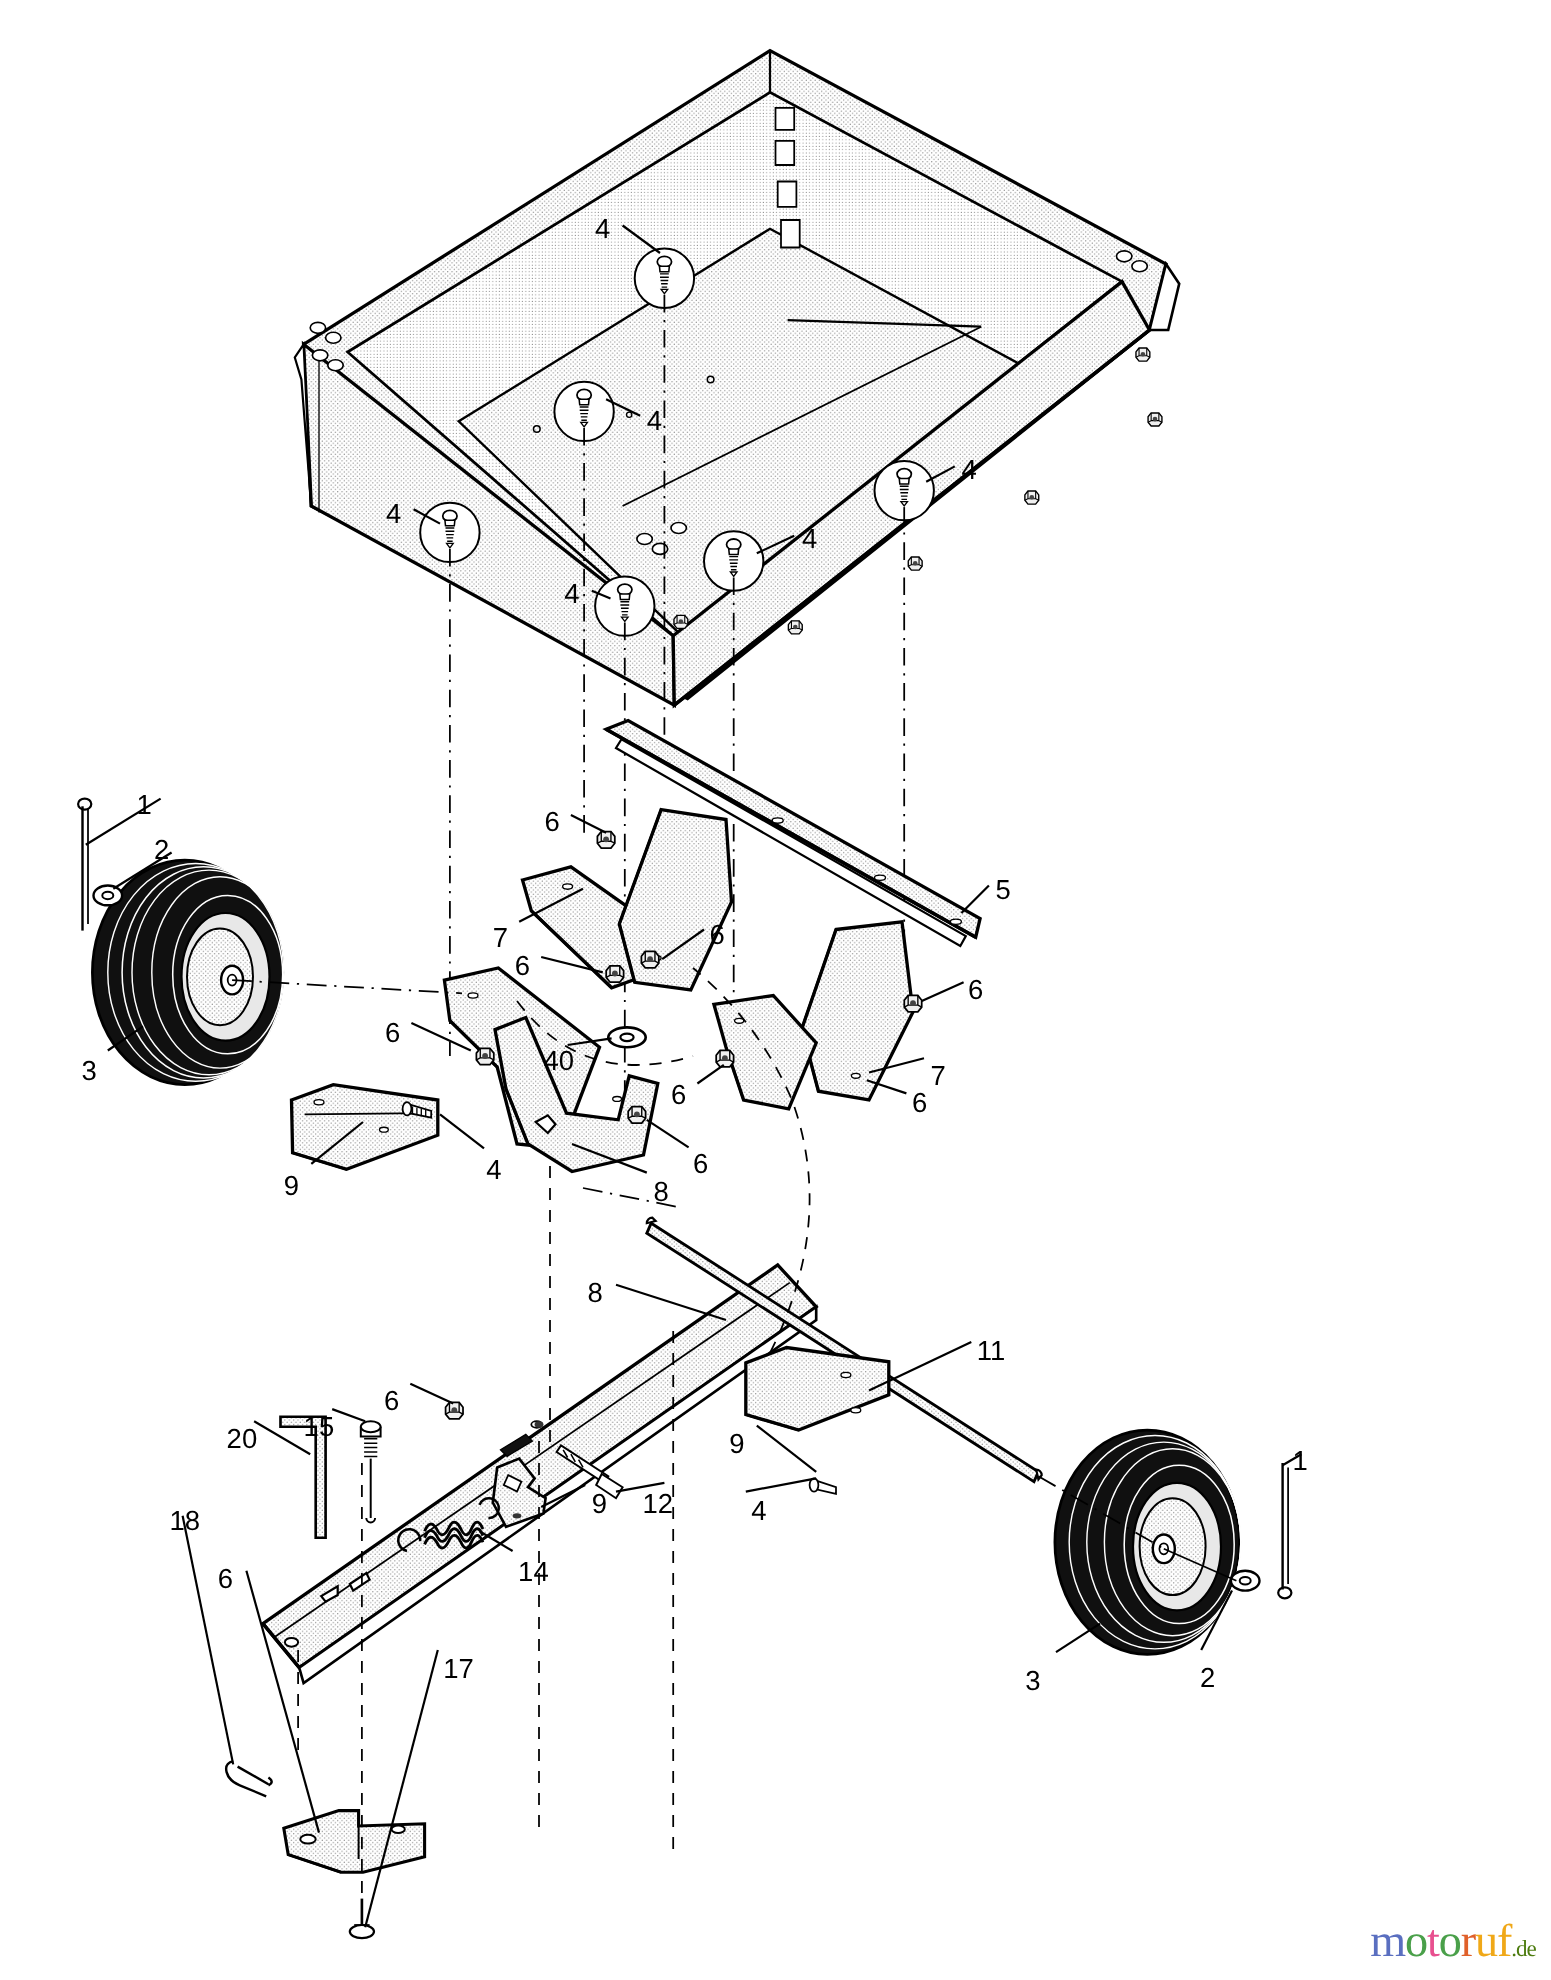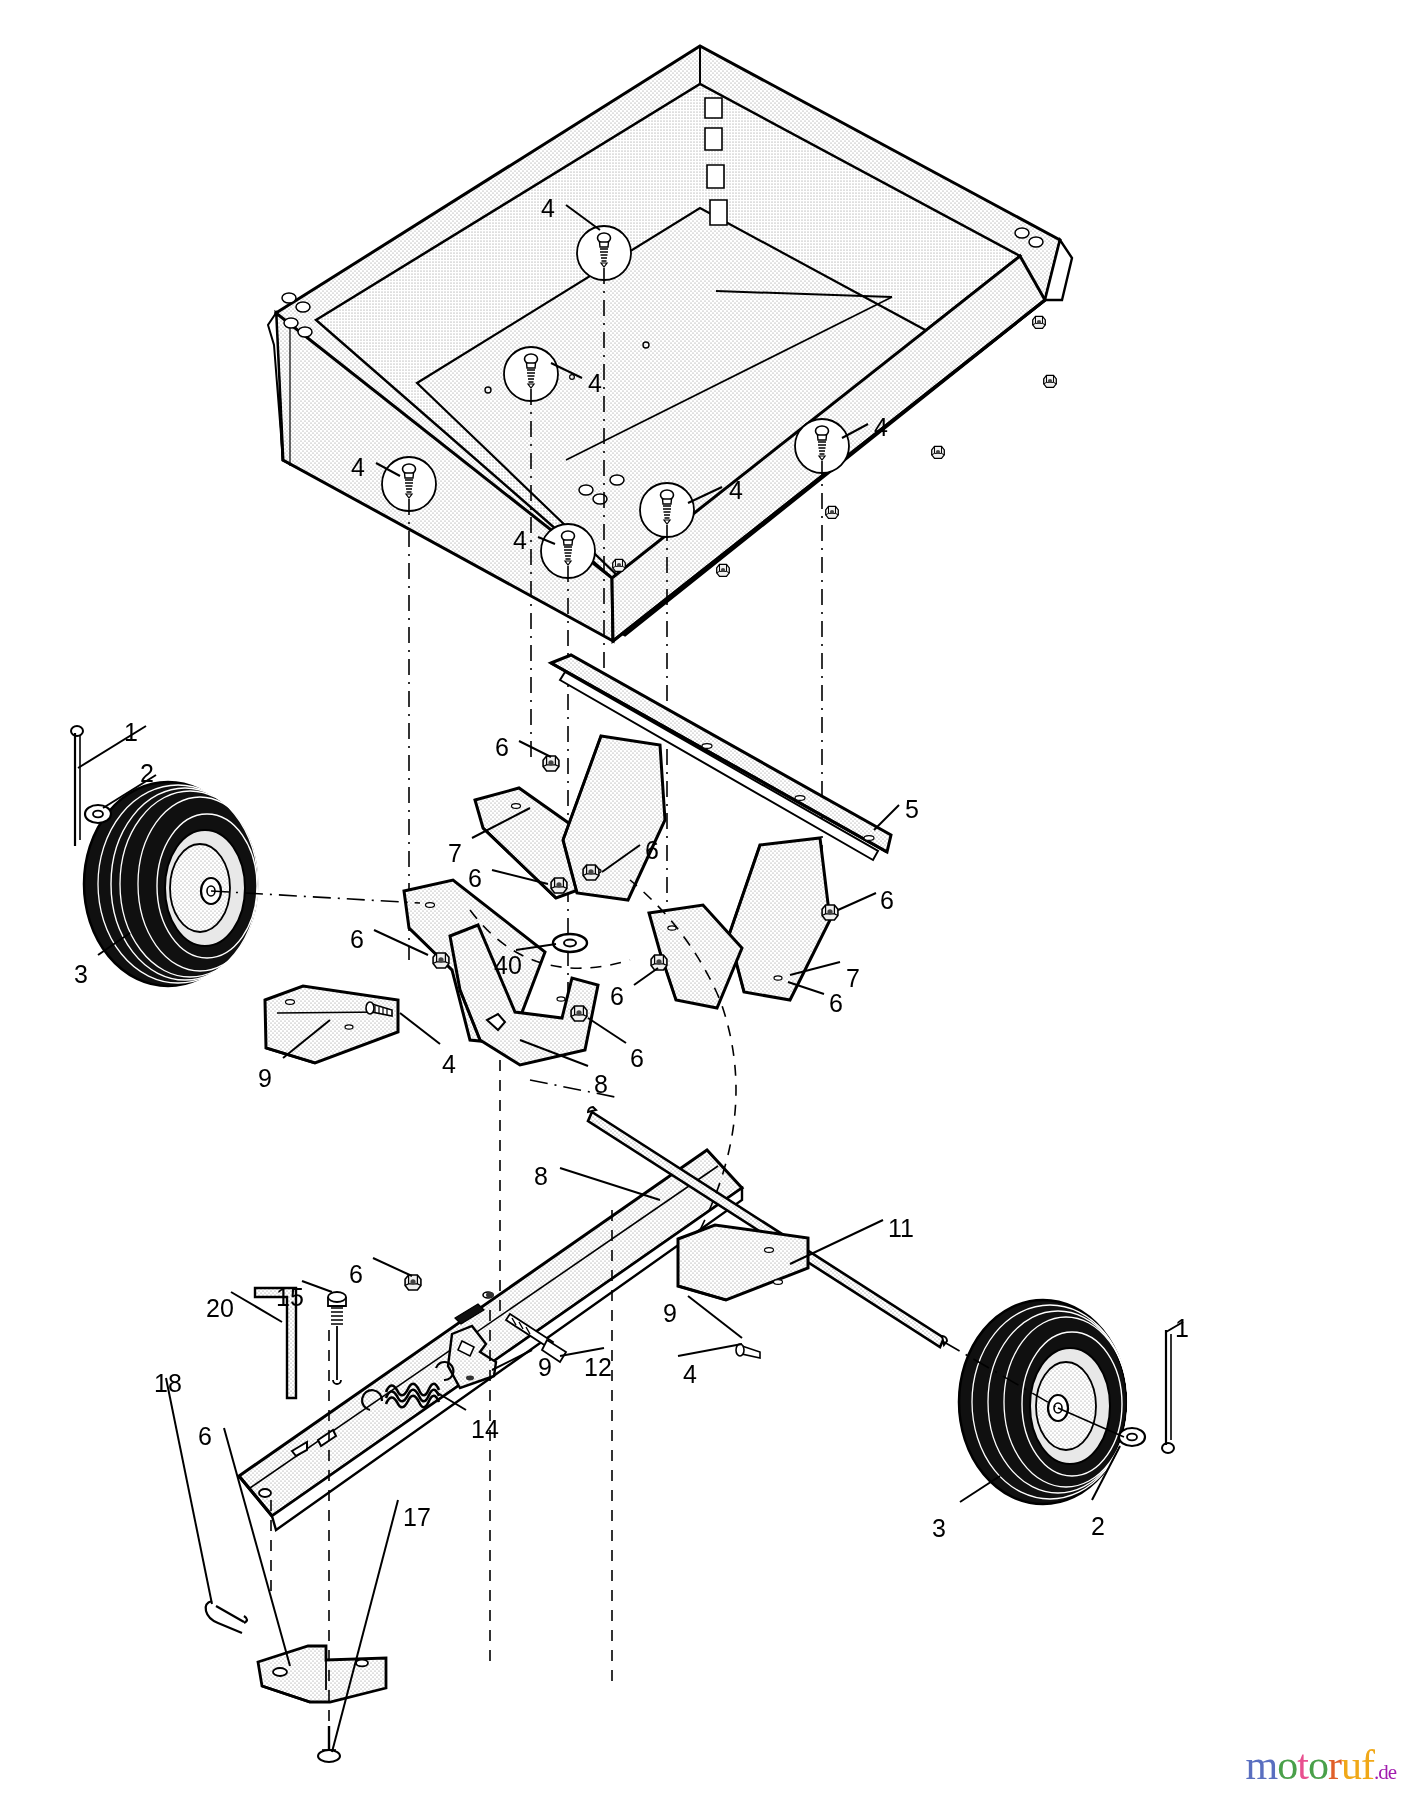--- a/index.html
+++ b/index.html
@@ -429,16 +429,16 @@
   <div class="lbl" style="left:584px;top:1355px;">12</div>
   <div class="lbl" style="left:1175px;top:1316px;">1</div>
   <div class="lbl" style="left:471px;top:1417px;">14</div>
   <div class="lbl" style="left:143px;top:1371px;margin-left:11px;">18</div>
   <div class="lbl" style="left:198px;top:1424px;">6</div>
   <div class="lbl" style="left:403px;top:1505px;">17</div>
   <div class="lbl" style="left:1091px;top:1514px;">2</div>
   <div class="lbl" style="left:932px;top:1516px;">3</div>
 
   <div id="wm">
-    <span style="color:#5a6fc0">m</span><span style="color:#4aa04a">o</span><span style="color:#e8508f">t</span><span style="color:#4aa04a">o</span><span style="color:#e0602a">r</span><span style="color:#f0a818">u</span><span style="color:#f0a818">f</span><span class="s" style="color:#a21caf">.de</span>
+    <span style="color:#5a6fc0">m</span><span style="color:#4aa04a">o</span><span style="color:#e8508f">t</span><span style="color:#4aa04a">o</span><span style="color:#e0602a">r</span><span style="color:#f0a818">u</span><span style="color:#f0a818">f</span><span class="s" style="color:#4d7c0f">.de</span>
   </div>
 
 </div>
 
 </body></html>

